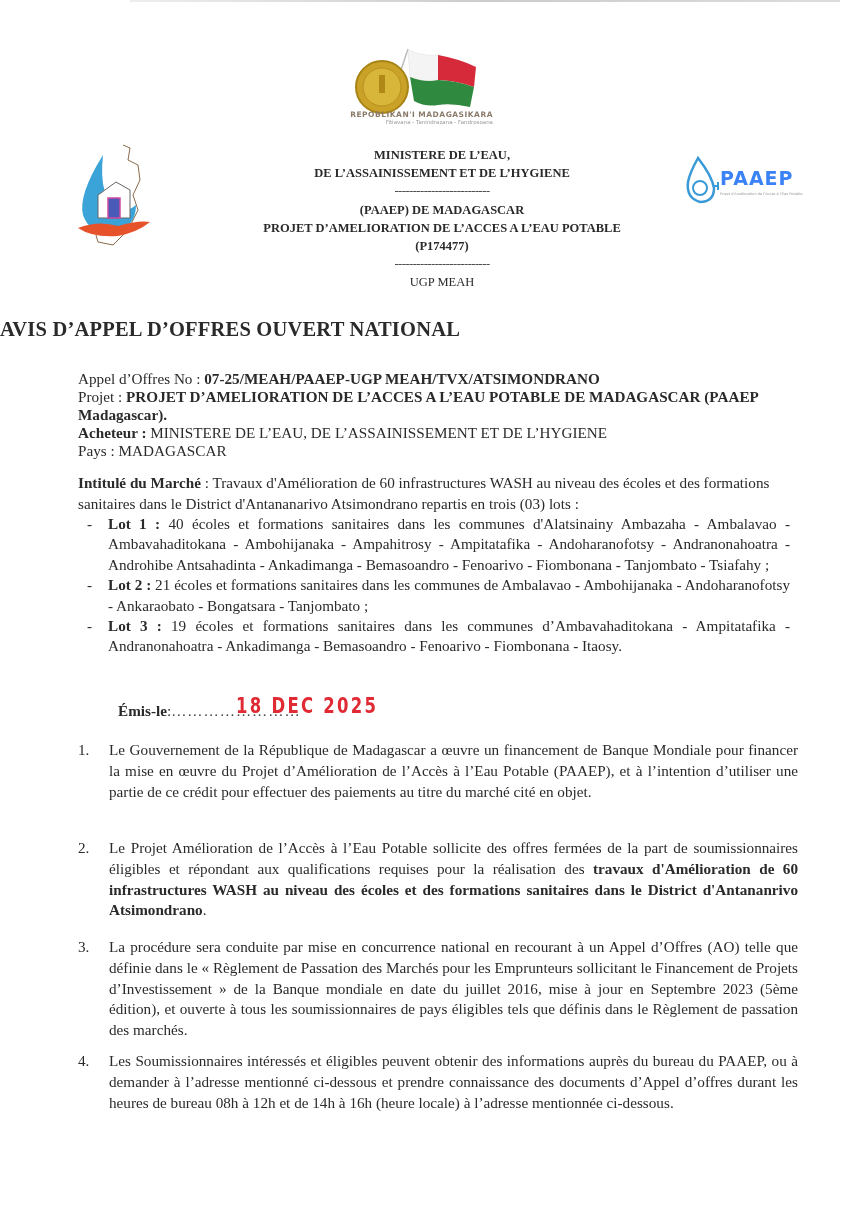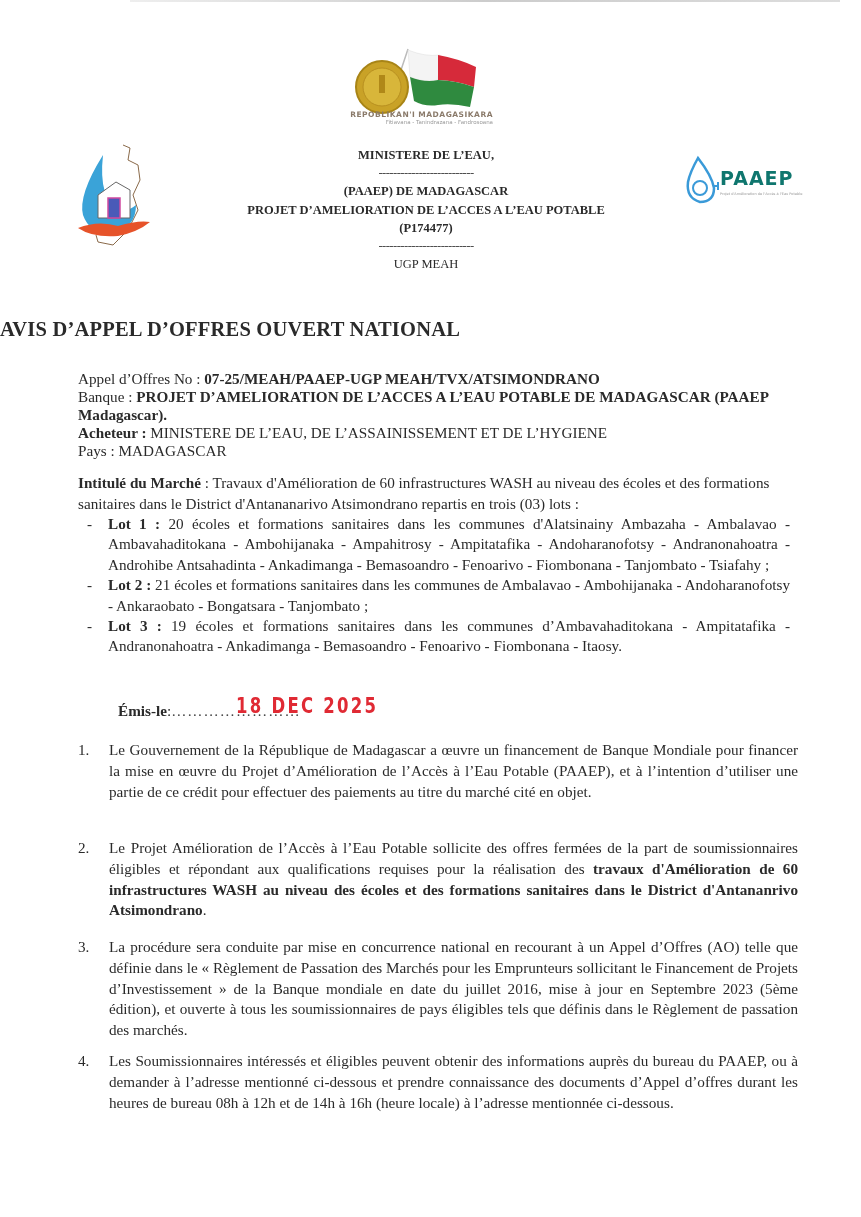--- a/index.html
+++ b/index.html
@@ -9,24 +9,24 @@
   }
   .top-edge { position: absolute; left: 130px; top: 0; width: 710px; height: 2px; background: linear-gradient(to right, #eee, #ccc, #ddd); }
 
   
   .emblem { position: absolute; left: 330px; top: 45px; width: 160px; height: 85px; }
   .emblem-text { position: absolute; left: 328px; top: 110px; width: 165px; text-align: right; font-family: "DejaVu Sans", sans-serif; }
   .emblem-title { font-size: 7.5px; font-weight: bold; color: #8a7a6a; letter-spacing: 0.5px; line-height: 9px; }
   .emblem-motto { font-size: 5.5px; color: #9a9a9a; line-height: 7px; }
   .left-logo { position: absolute; left: 68px; top: 140px; width: 95px; height: 110px; }
   .right-logo { position: absolute; left: 680px; top: 150px; width: 140px; height: 60px; }
-  .paaep-word { position: absolute; left: 720px; top: 167px; font-family: "DejaVu Sans", sans-serif; font-size: 19px; font-weight: bold; color: #0f766e; letter-spacing: 1px; }
+  .paaep-word { position: absolute; left: 720px; top: 167px; font-family: "DejaVu Sans", sans-serif; font-size: 19px; font-weight: bold; color: #3b82f6; letter-spacing: 1px; }
   .paaep-sub { position: absolute; left: 720px; top: 192px; font-family: "DejaVu Sans", sans-serif; font-size: 3.5px; color: #999; white-space: nowrap; }
 
-  .header-block { position: absolute; left: 176px; top: 146px; width: 500px; text-align: center; font-size: 12.5px; line-height: 18.2px; }
+  .header-block { position: absolute; left: 192px; top: 146px; width: 500px; text-align: center; font-size: 12.5px; line-height: 18.2px; }
   .header-block .bold { font-weight: bold; }
   .header-block .sep { letter-spacing: -0.5px; color: #444; }
 
   .doc-title { position: absolute; left: 0; top: 318px; width: 861px; text-align: left; font-size: 20.5px; font-weight: bold; letter-spacing: 0.2px; }
 
   .meta { position: absolute; left: 78px; top: 370px; width: 720px; font-size: 15.2px; line-height: 18px; }
   .meta b { font-weight: bold; }
 
   .intitule { position: absolute; left: 78px; top: 473px; width: 715px; font-size: 15.2px; line-height: 20.5px; }
 
@@ -76,43 +76,44 @@
 <svg class="right-logo" viewBox="0 0 140 60">
   <path d="M18 8 Q10 22 8 32 Q6 48 20 52 Q34 52 34 38 Q32 26 18 8 Z" fill="none" stroke="#3a9ad8" stroke-width="2.5"></path>
   <circle cx="20" cy="38" r="7" fill="none" stroke="#3a9ad8" stroke-width="2"></circle>
   <path d="M34 36 L38 36 M38 32 L38 40" stroke="#3a9ad8" stroke-width="2"></path>
 </svg>
 <div class="paaep-word">PAAEP</div>
 <div class="paaep-sub">Projet d'Amélioration de l'Accès à l'Eau Potable</div>
 
 <div class="header-block">
   <div class="bold">MINISTERE DE L’EAU,</div>
+  <div class="bold">DE L’ASSAINISSEMENT ET DE L’HYGIENE</div>
   <div class="sep">--------------------------</div>
   <div class="bold">(PAAEP) DE MADAGASCAR</div>
   <div class="bold">PROJET D’AMELIORATION DE L’ACCES A L’EAU POTABLE</div>
   <div class="bold">(P174477)</div>
   <div class="sep">--------------------------</div>
   <div>UGP MEAH</div>
 </div>
 
 <div class="doc-title">AVIS D’APPEL D’OFFRES OUVERT NATIONAL</div>
 
 <div class="meta">
   <div><span>Appel d’Offres No : </span><b>07-25/MEAH/PAAEP-UGP MEAH/TVX/ATSIMONDRANO</b></div>
-  <div><span>Banque : </span><b>PROJET D’AMELIORATION DE L’ACCES A L’EAU POTABLE DE MADAGASCAR (PAAEP Madagascar).</b></div>
+  <div><span>Projet : </span><b>PROJET D’AMELIORATION DE L’ACCES A L’EAU POTABLE DE MADAGASCAR (PAAEP Madagascar).</b></div>
   <div><b>Acheteur : </b><span>MINISTERE DE L’EAU, DE L’ASSAINISSEMENT ET DE L’HYGIENE</span></div>
   <div><span>Pays : </span><span>MADAGASCAR</span></div>
 </div>
 
 <div class="intitule"><b>Intitulé du Marché</b><span> : Travaux d'Amélioration de 60 infrastructures WASH au niveau des écoles et des formations sanitaires dans le District d'Antananarivo Atsimondrano repartis en trois (03) lots :</span></div>
 
 <div class="lots">
   <div class="lot">
     <span class="dash">-</span>
-    <span class="lot-text"><b>Lot 1 :</b><span> 20 écoles et formations sanitaires dans les communes d'Alatsinainy Ambazaha - Ambalavao - Ambavahaditokana - Ambohijanaka - Ampahitrosy - Ampitatafika - Andoharanofotsy - Andranonahoatra - Androhibe Antsahadinta - Ankadimanga - Bemasoandro - Fenoarivo - Fiombonana - Tanjombato - Tsiafahy ;</span></span>
+    <span class="lot-text"><b>Lot 1 :</b><span> 40 écoles et formations sanitaires dans les communes d'Alatsinainy Ambazaha - Ambalavao - Ambavahaditokana - Ambohijanaka - Ampahitrosy - Ampitatafika - Andoharanofotsy - Andranonahoatra - Androhibe Antsahadinta - Ankadimanga - Bemasoandro - Fenoarivo - Fiombonana - Tanjombato - Tsiafahy ;</span></span>
   </div>
   <div class="lot">
     <span class="dash">-</span>
     <span class="lot-text"><b>Lot 2 :</b><span> 21 écoles et formations sanitaires dans les communes de Ambalavao - Ambohijanaka - Andoharanofotsy - Ankaraobato - Bongatsara - Tanjombato ;</span></span>
   </div>
   <div class="lot">
     <span class="dash">-</span>
     <span class="lot-text"><b>Lot 3 :</b><span> 19 écoles et formations sanitaires dans les communes d’Ambavahaditokana - Ampitatafika - Andranonahoatra - Ankadimanga - Bemasoandro - Fenoarivo - Fiombonana - Itaosy.</span></span>
   </div>
 </div>

